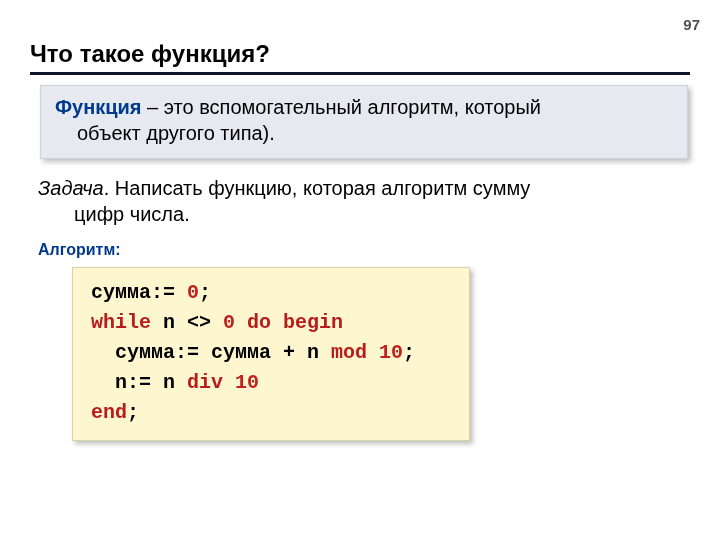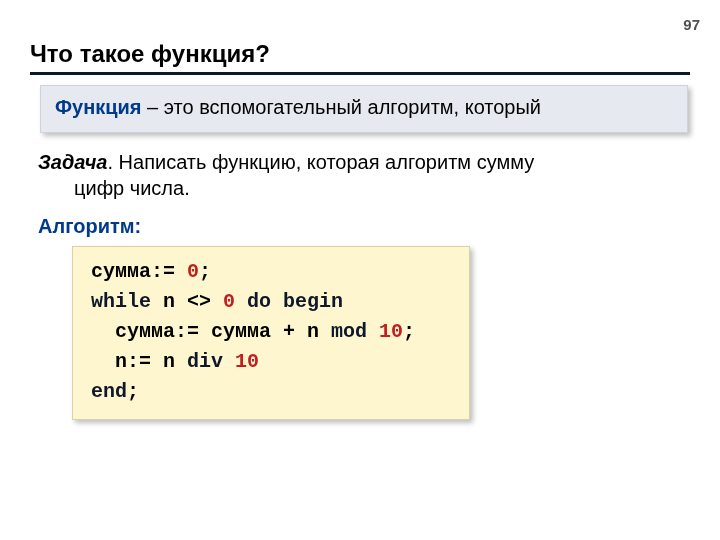--- a/index.html
+++ b/index.html
@@ -42,55 +42,56 @@
     color: #000;
   }
   .def-term { color: #003a8c; font-weight: bold; }
   .def-indent { padding-left: 22px; display: block; }
   .def-em { font-style: italic; }
   .task {
     font-size: 20px;
     line-height: 1.3;
     margin: 0 4px 14px 8px;
   }
-  .task-label { font-style: italic; font-weight: bold; }
+  .task-label { font-style: italic; }
   .task-indent { padding-left: 36px; display: block; }
   .algo-label {
-    font-size: 20px;
+    font-size: 16px;
     font-weight: bold;
     color: #003a8c;
     margin: 0 0 8px 8px;
   }
   .code-box {
     background: #fdf6cf;
     border: 1px solid #d8d2a8;
     box-shadow: 3px 3px 5px rgba(0,0,0,0.25);
     padding: 10px 18px 12px 18px;
     margin-left: 42px;
     width: 398px;
     font-family: "Courier New", monospace;
     font-size: 20px;
     font-weight: bold;
     line-height: 1.5;
     white-space: pre;
     color: #000;
   }
-  .kw { color: #0f172a; }
+  .kw { color: #b91c1c; }
   .num { color: #c02020; }
 </style>
 </head>
 <body>
 
 <div class="page-number">97</div>
 
 <h1 class="title">Что такое функция?</h1>
 
 <div class="def-box">
   <p>
     <span class="def-term">Функция</span><span> – это вспомогательный алгоритм, который</span>
+    <span class="def-indent">объект другого типа).</span>
   </p>
 </div>
 
 <p class="task">
   <span class="task-label">Задача</span><span>. Написать функцию, которая алгоритм сумму</span>
   <span class="task-indent">цифр числа.</span>
 </p>
 
 <div class="algo-label">Алгоритм:</div>
 

